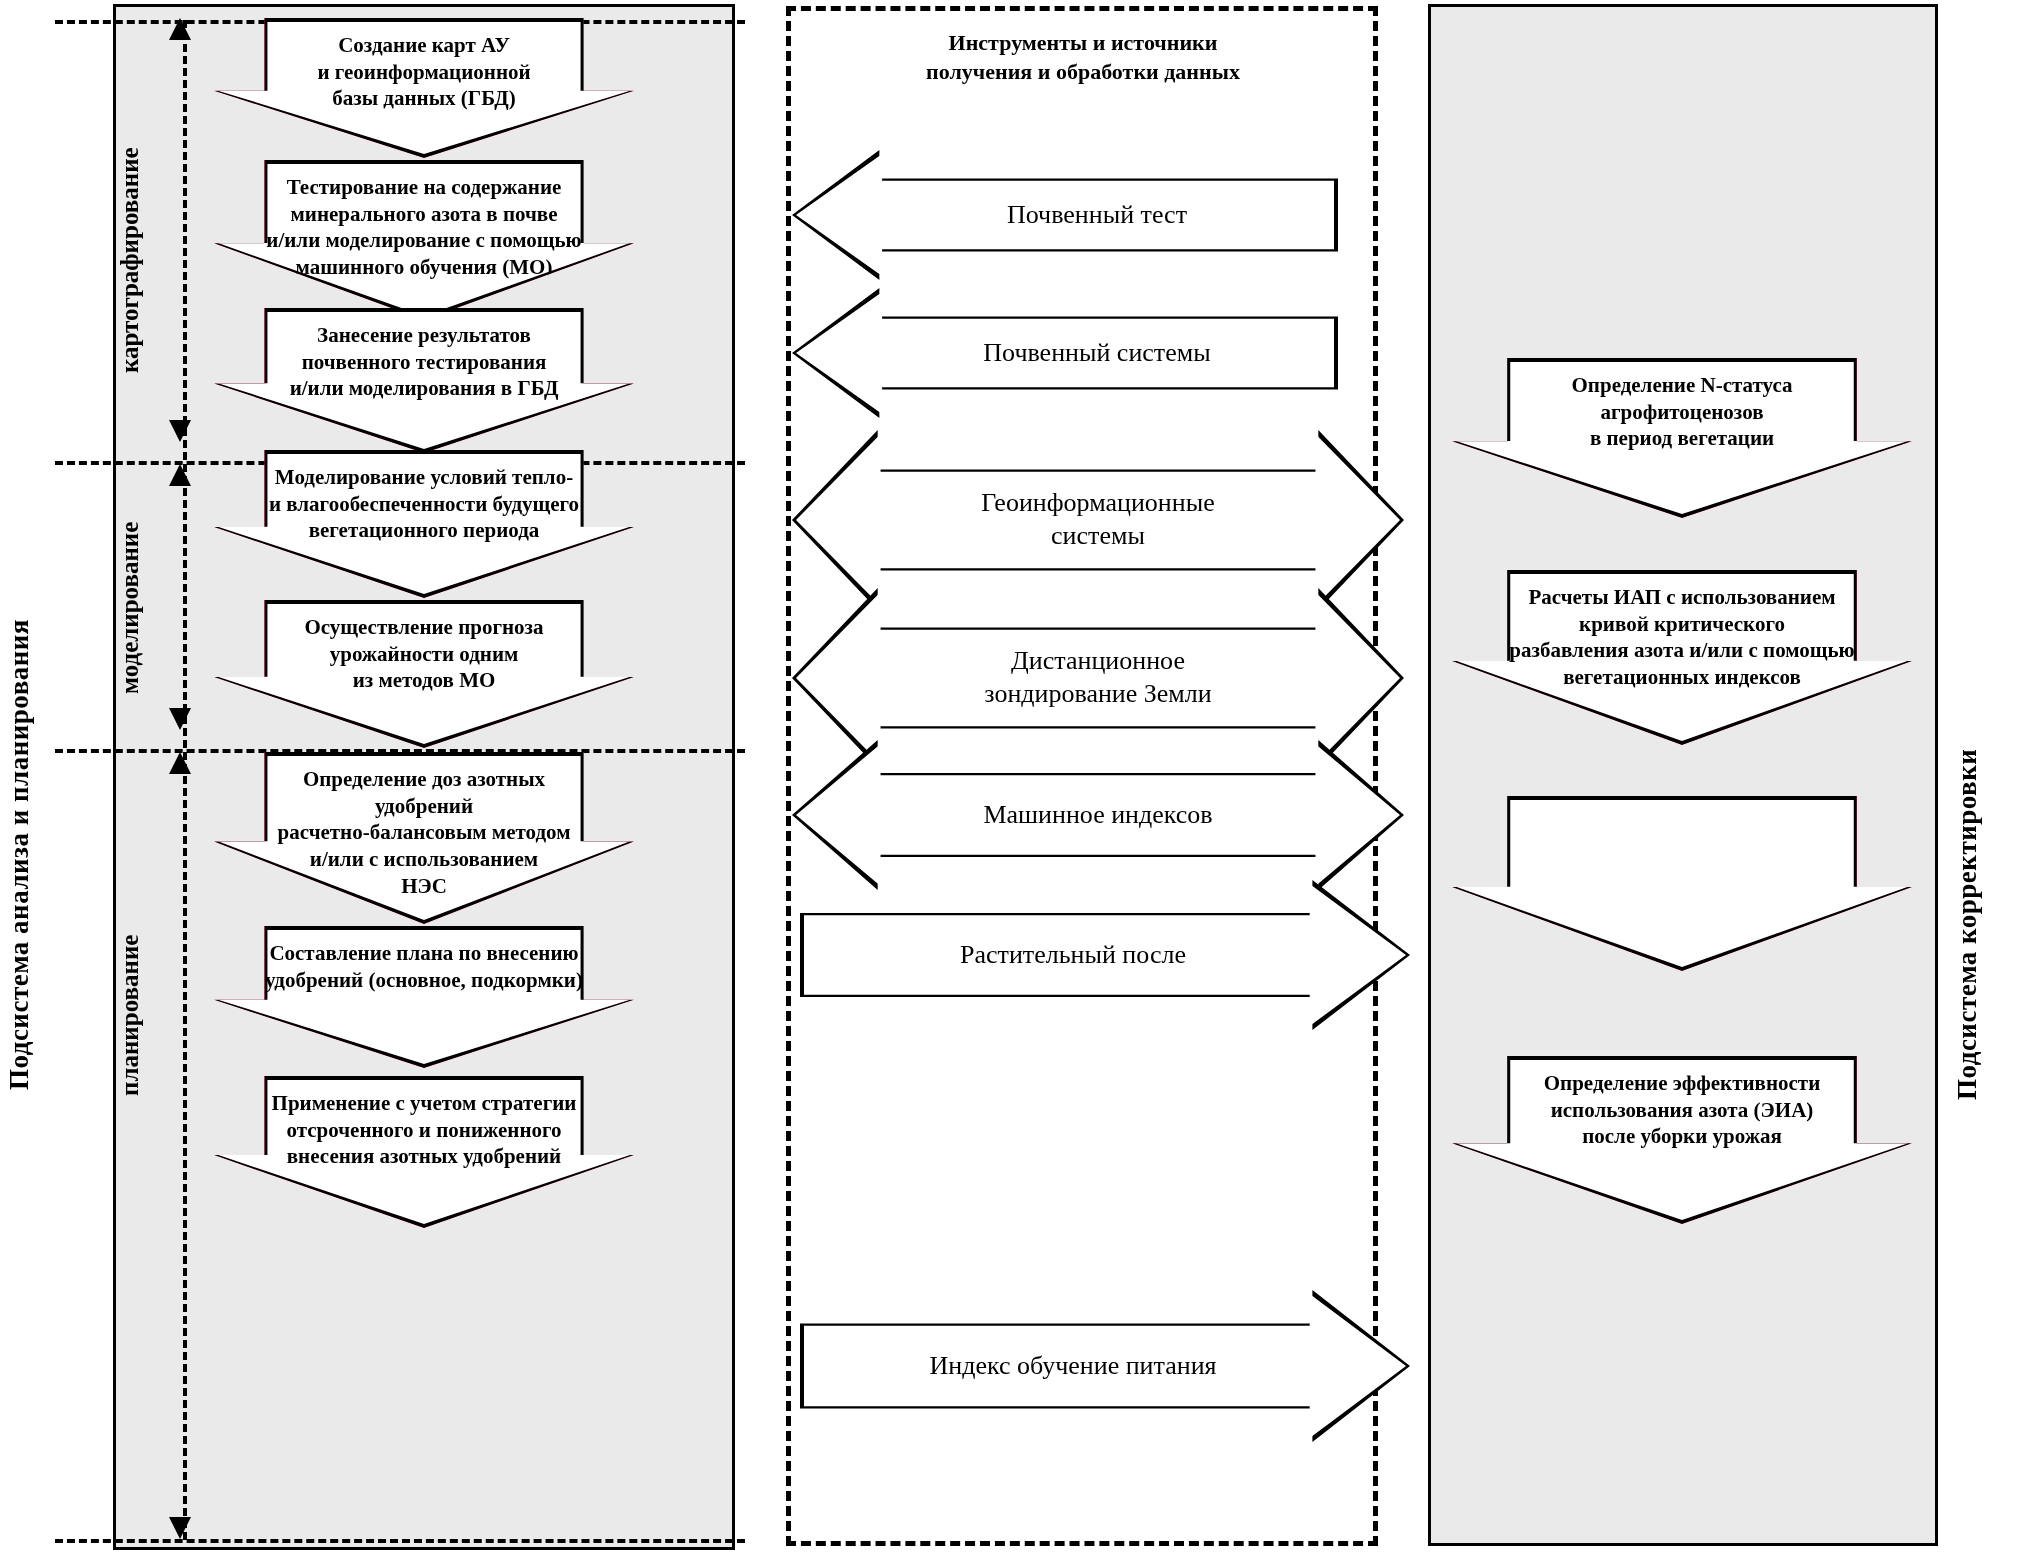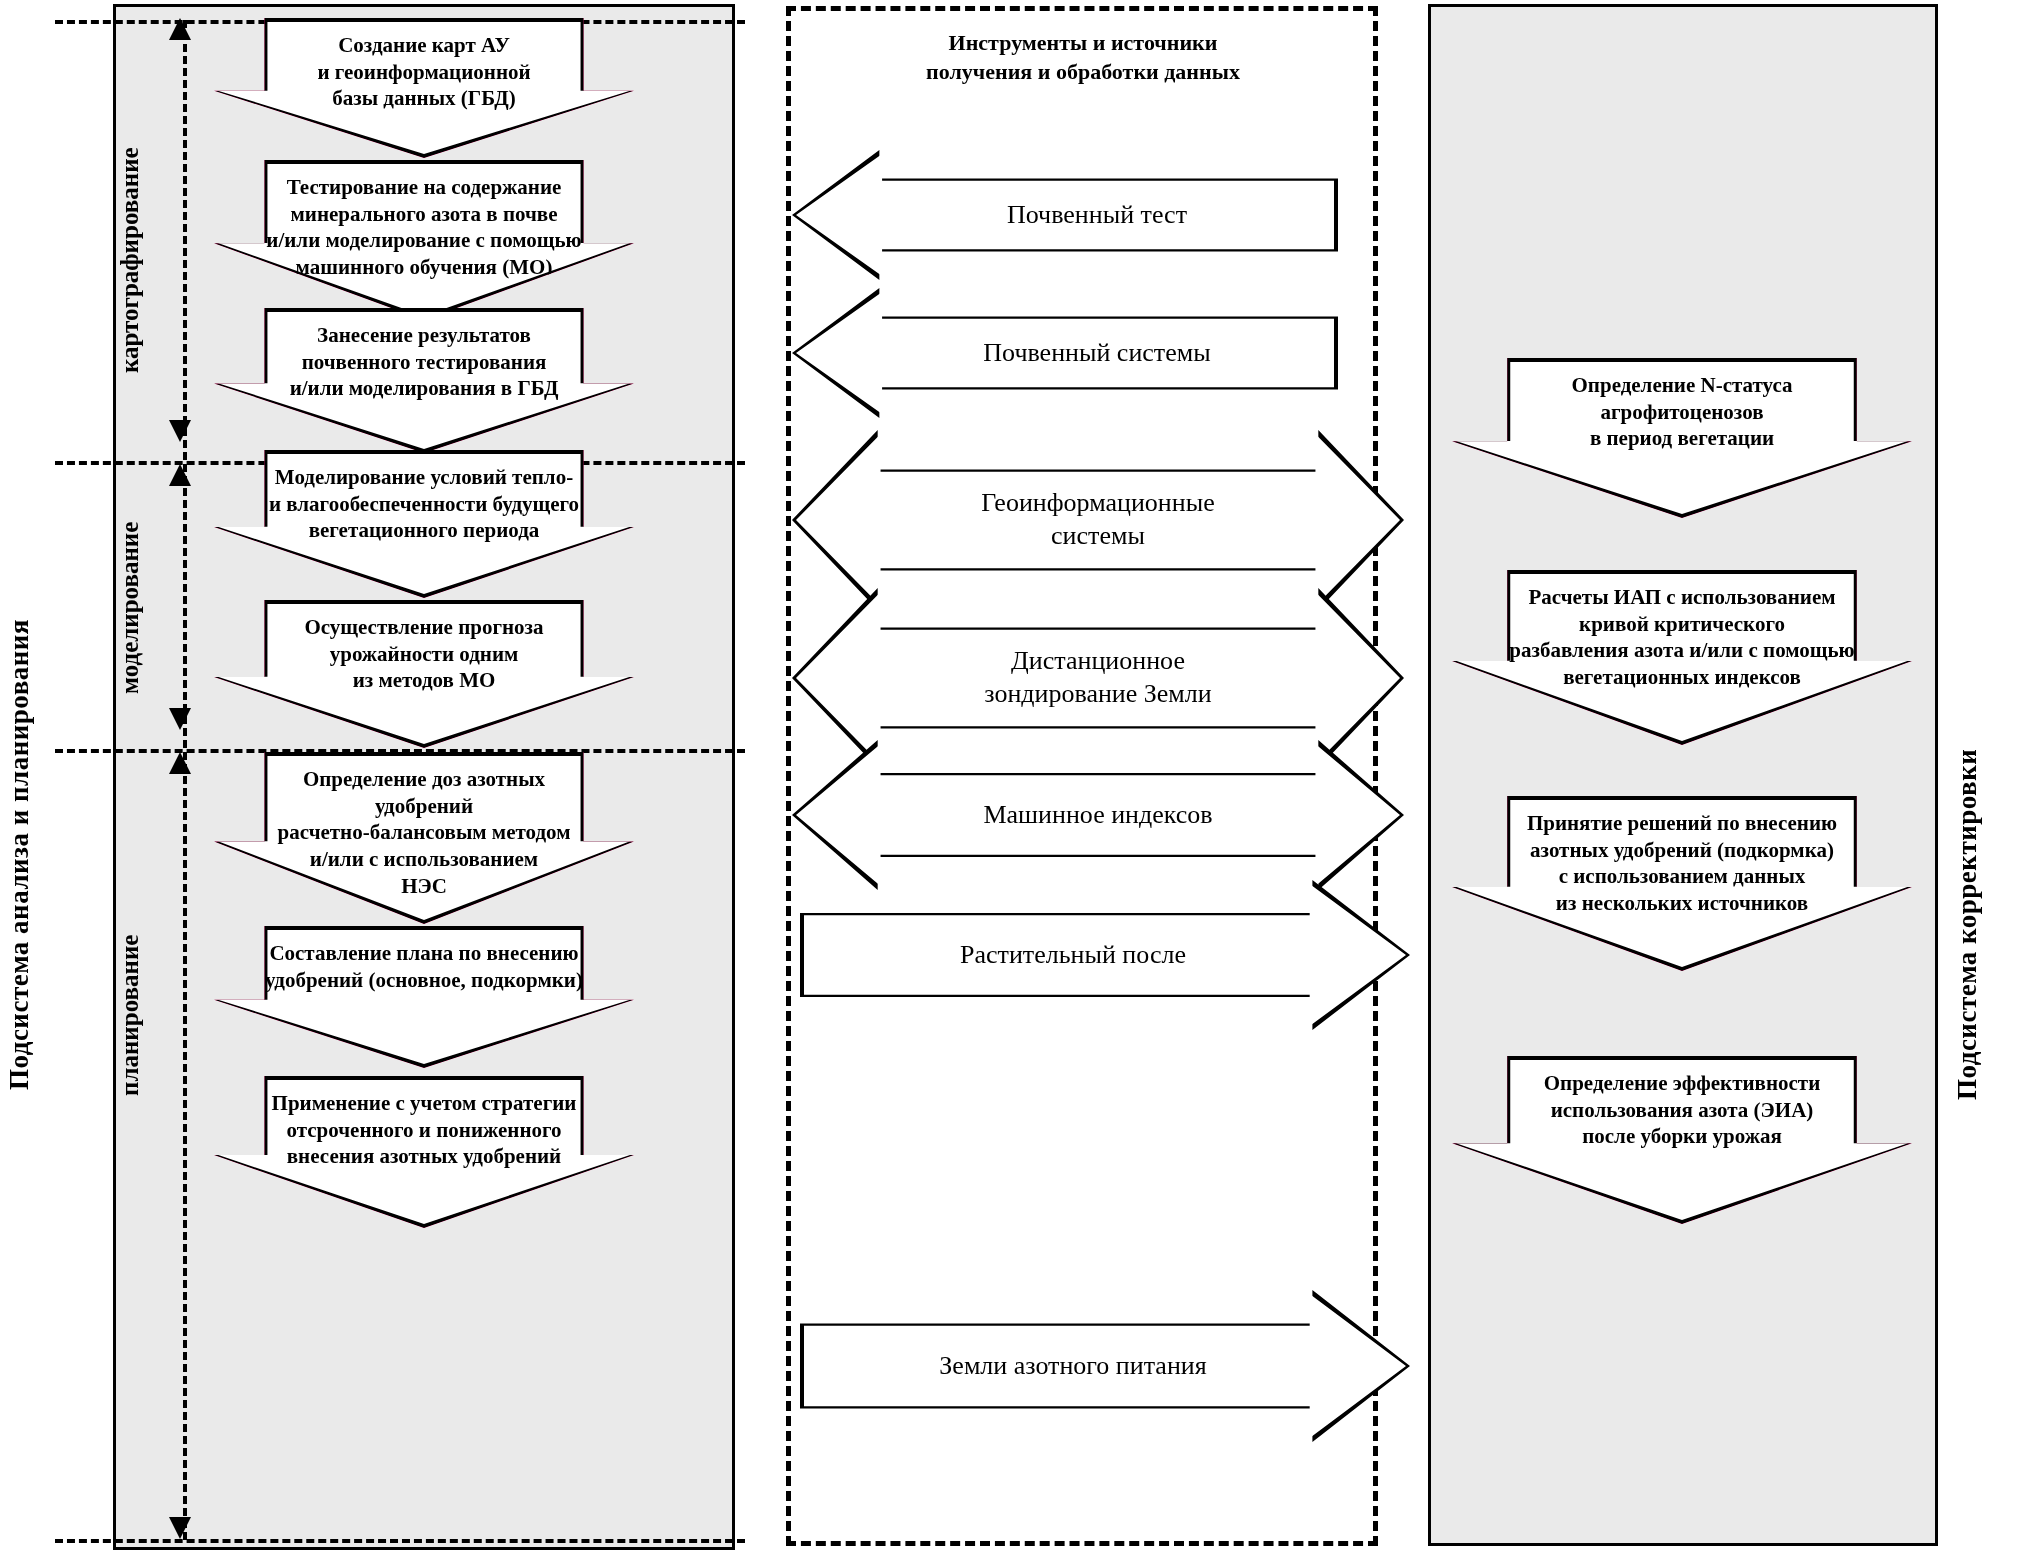--- a/index.html
+++ b/index.html
@@ -296,41 +296,40 @@
   </div>
 
   <div class="harrow right" style="left:800px;top:1020px;width:610px;height:150px;" style2="">
     
     
   </div>
 
   <div class="harrow right" style="left:800px;top:1290px;width:610px;height:152px;">
     <div class="inner"></div>
     <div class="face"></div>
-    <div class="label">Земли азотного питания</div>
+    <div class="label">Индекс обучение питания</div>
   </div>
 
   <div id="right-panel"></div>
 
   <div class="downarrow shape" style="left:1452px;top:358px;width:460px;height:160px;">
     <div class="inner"></div>
     <div class="face"></div>
     <div class="label">Определение N-статуса<br>агрофитоценозов<br>в период вегетации</div>
   </div>
 
   <div class="downarrow shape" style="left:1452px;top:570px;width:460px;height:175px;">
     <div class="inner"></div>
     <div class="face"></div>
     <div class="label">Расчеты ИАП с использованием<br>кривой критического<br>разбавления азота и/или с помощью<br>вегетационных индексов</div>
   </div>
 
   <div class="downarrow shape" style="left:1452px;top:796px;width:460px;height:175px;">
     <div class="inner"></div>
     <div class="face"></div>
-    <div class="label">Принятие решений по внесению<br>азотных удобрений (подкормка)<br>с использованием данных<br>из нескольких источников</div>
   </div>
 
   <div class="downarrow shape" style="left:1452px;top:1056px;width:460px;height:168px;">
     <div class="inner"></div>
     <div class="face"></div>
     <div class="label">Определение эффективности<br>использования азота (ЭИА)<br>после уборки урожая</div>
   </div>
 
   <div class="vlabel" id="label-correction">Подсистема корректировки</div>
 

